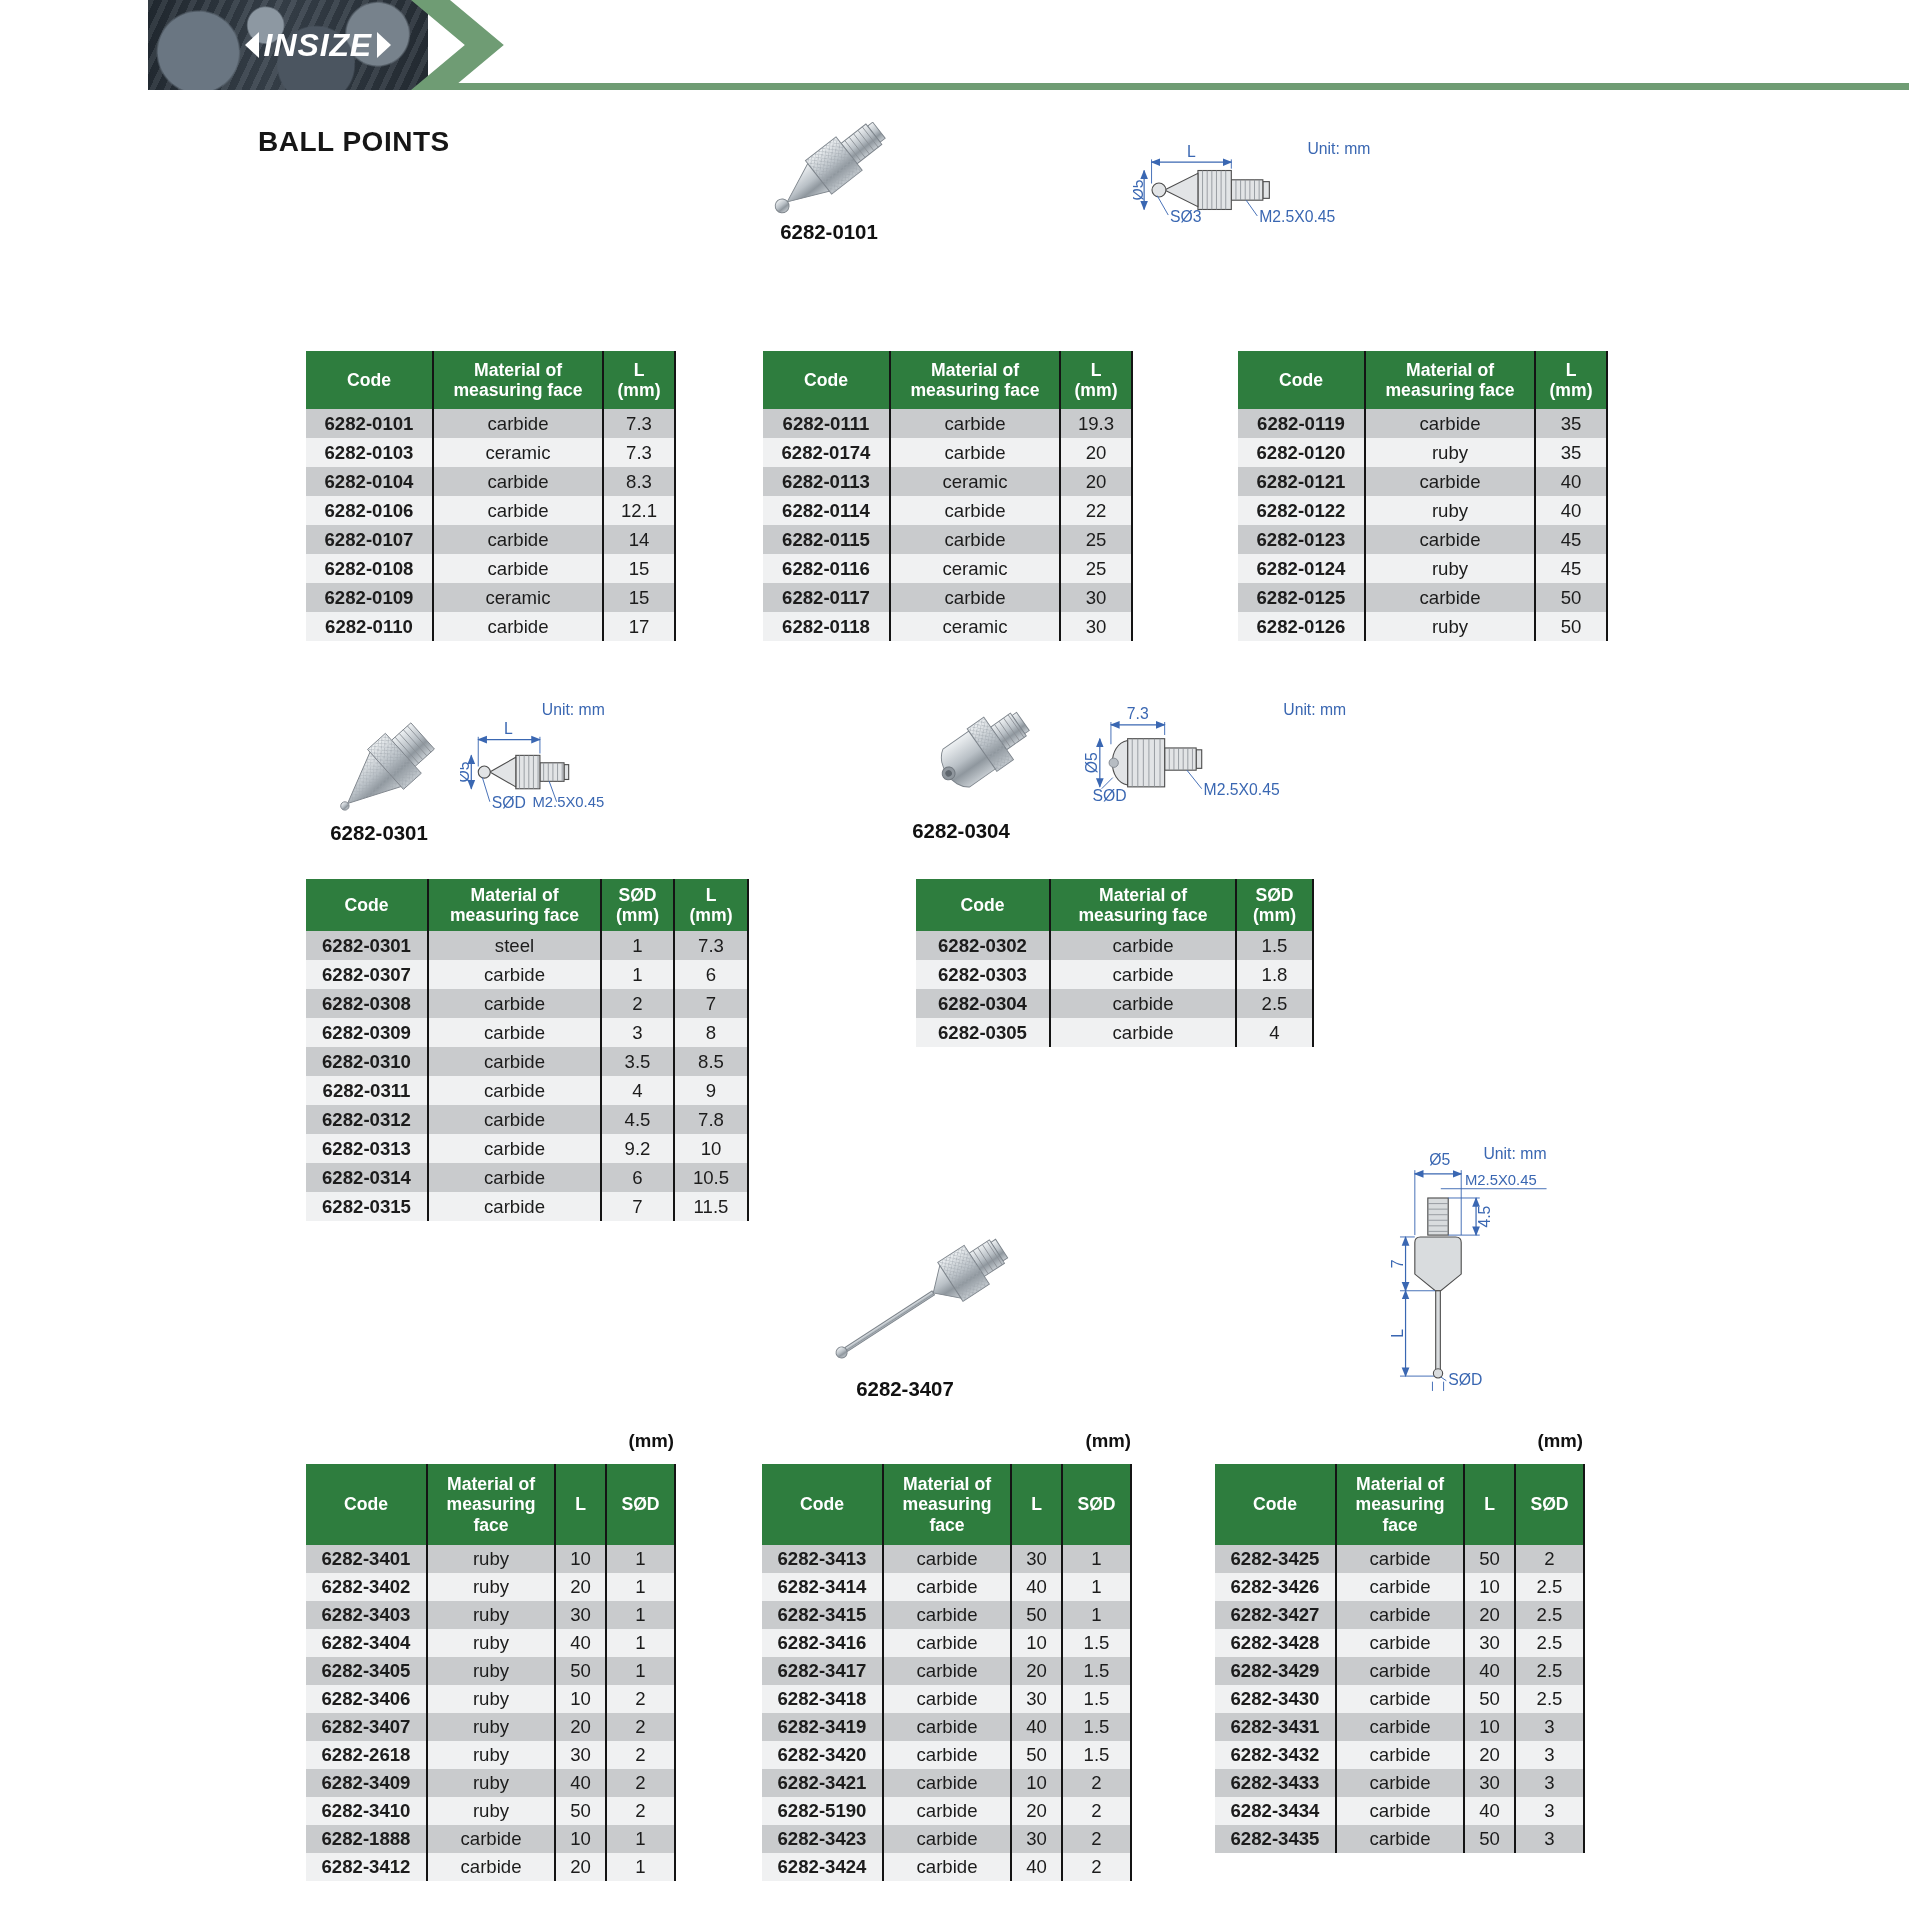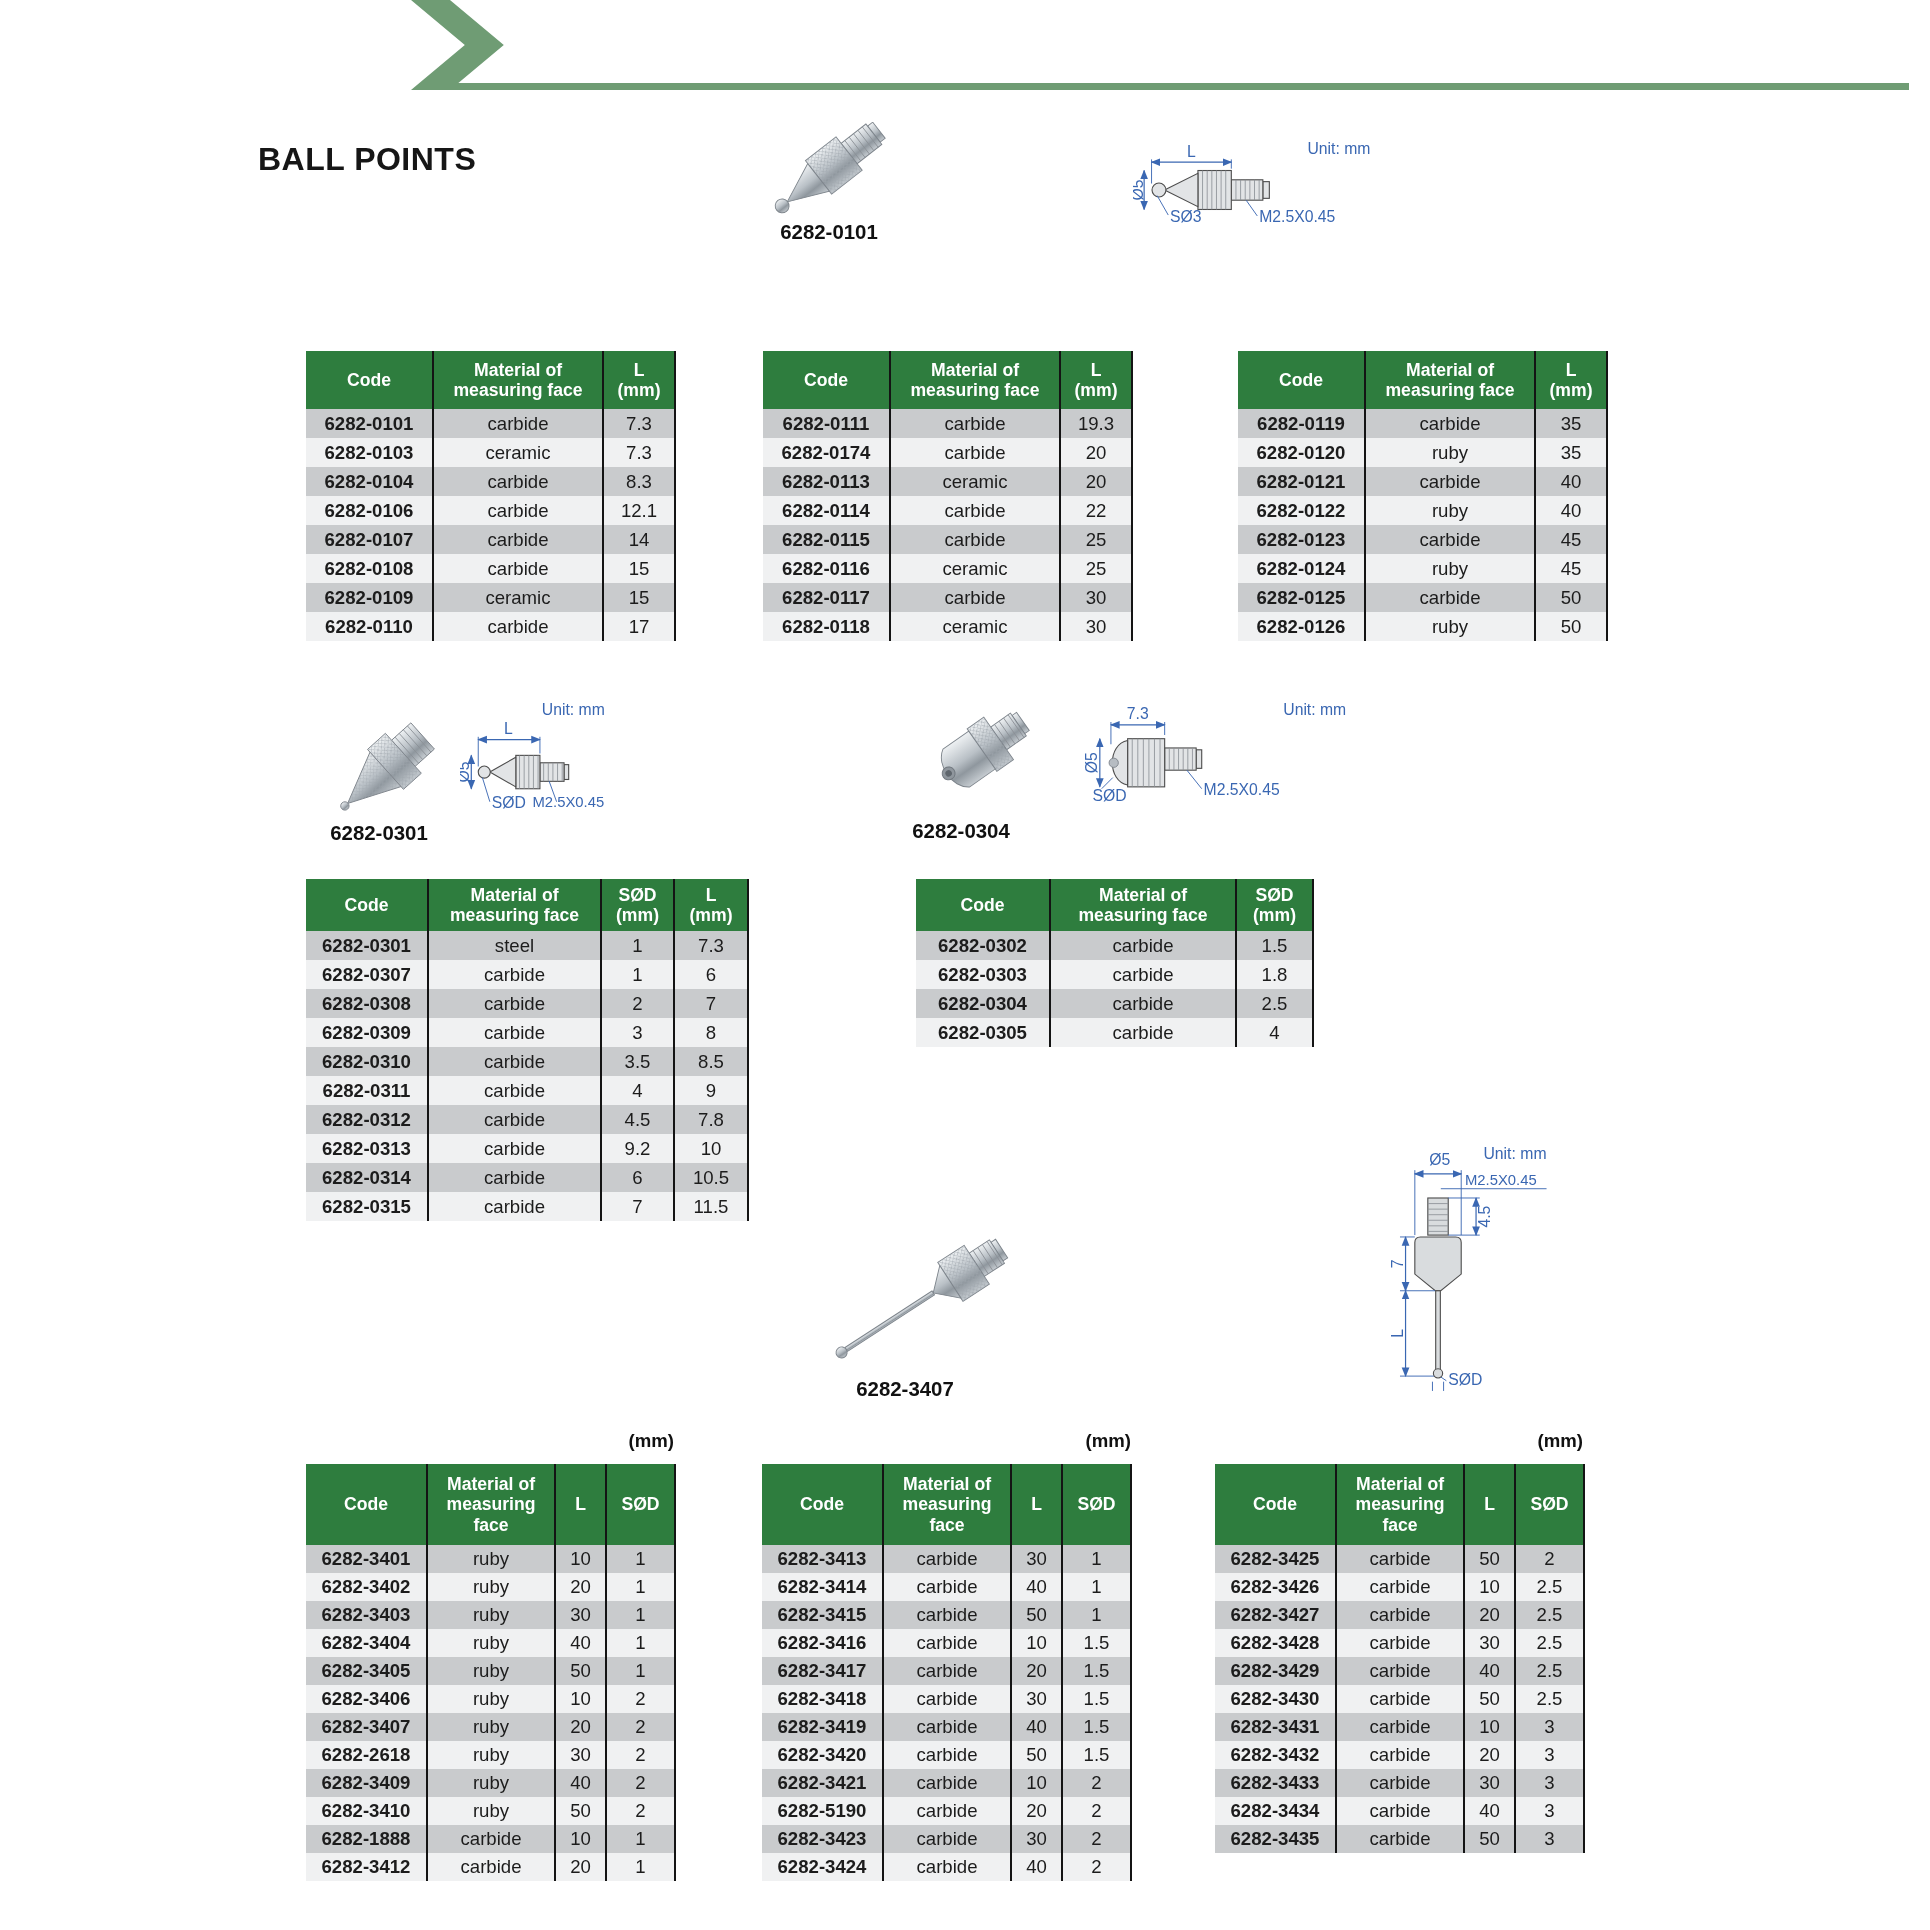--- a/index.html
+++ b/index.html
@@ -15,21 +15,21 @@
       radial-gradient(circle at 82% 38%, #77828c 0 13%, rgba(0,0,0,0) 14%),
       repeating-linear-gradient(115deg, rgba(255,255,255,0.07) 0 5.6px, rgba(0,0,0,0.10) 5.6px 13px),
       linear-gradient(100deg,#232b33,#3a444e 45%,#262e36);}
   .logo{position:absolute;left:97px;top:29px;display:flex;align-items:center;gap:4.6px;}
   .logo-text{color:#fff;font-style:italic;font-weight:900;font-size:32px;letter-spacing:0.9px;line-height:1;}
   .tri-l{width:0;height:0;border-top:13px solid transparent;border-bottom:13px solid transparent;border-right:14px solid #fff;}
   .tri-r{width:0;height:0;border-top:13px solid transparent;border-bottom:13px solid transparent;border-left:14px solid #fff;}
   .chevron{position:absolute;left:411px;top:0;}
   .greenline{position:absolute;left:422px;top:83px;width:1487px;height:6.5px;background:#6f9c74;}
 
-  .page-title{position:absolute;left:258px;top:141px;font-size:32px;font-weight:700;letter-spacing:0.5px;color:#161616;}
+  .page-title{position:absolute;left:258px;top:126px;font-size:28px;font-weight:700;letter-spacing:0.5px;color:#161616;}
 
   
   table.spec{position:absolute;border-collapse:collapse;table-layout:fixed;}
   table.spec th{background:#2e7d3e;color:#ffffff;font-weight:700;font-size:17.6px;line-height:1.15;
     text-align:center;vertical-align:middle;white-space:pre-line;padding:0 3.7px;}
   table.spec td{font-size:18.6px;text-align:center;vertical-align:middle;padding:0 3.7px;color:#1c1c1c;}
   table.spec td.code{font-weight:700;}
   table.spec tbody tr:nth-child(odd){background:#c9cbcd;}
   table.spec tbody tr:nth-child(even){background:#f0f1f2;}
   table.spec th:not(:first-child),table.spec td:not(:first-child){border-left:2.3px solid #141414;}
@@ -67,20 +67,27 @@
       </linearGradient>
       <pattern id="knurlp" width="5" height="5" patternUnits="userSpaceOnUse">
         <path d="M0 5 L5 0 M0 0 L5 5" stroke="#9fa6ad" stroke-width="1" fill="none"></path>
       </pattern>
       <marker id="mA" viewBox="0 0 10 10" refX="9" refY="5" markerWidth="8" markerHeight="8" orient="auto-start-reverse">
         <path d="M0,1 L10,5 L0,9 z" fill="#3a67b2"></path>
       </marker>
     </defs>
   </svg>
 
+  <div class="hero">
+    <div class="logo">
+      <span class="tri-l"></span>
+      <span class="logo-text">INSIZE</span>
+      <span class="tri-r"></span>
+    </div>
+  </div>
   <svg class="chevron" width="116" height="90" viewBox="0 0 125 97">
     <polygon points="0,0 42,0 100,48.5 42,97 0,97 58,48.5" fill="#6f9c74"></polygon>
   </svg>
   <div class="greenline"></div>
 
   <div class="page-title">BALL POINTS</div>
 
   <svg class="abs" style="left:749px;top:122px" width="158" height="97" viewBox="0 0 170 105">
     <g transform="rotate(-38 85 52)">
       <rect class="pshape" x="148" y="41" width="7" height="22"></rect>

